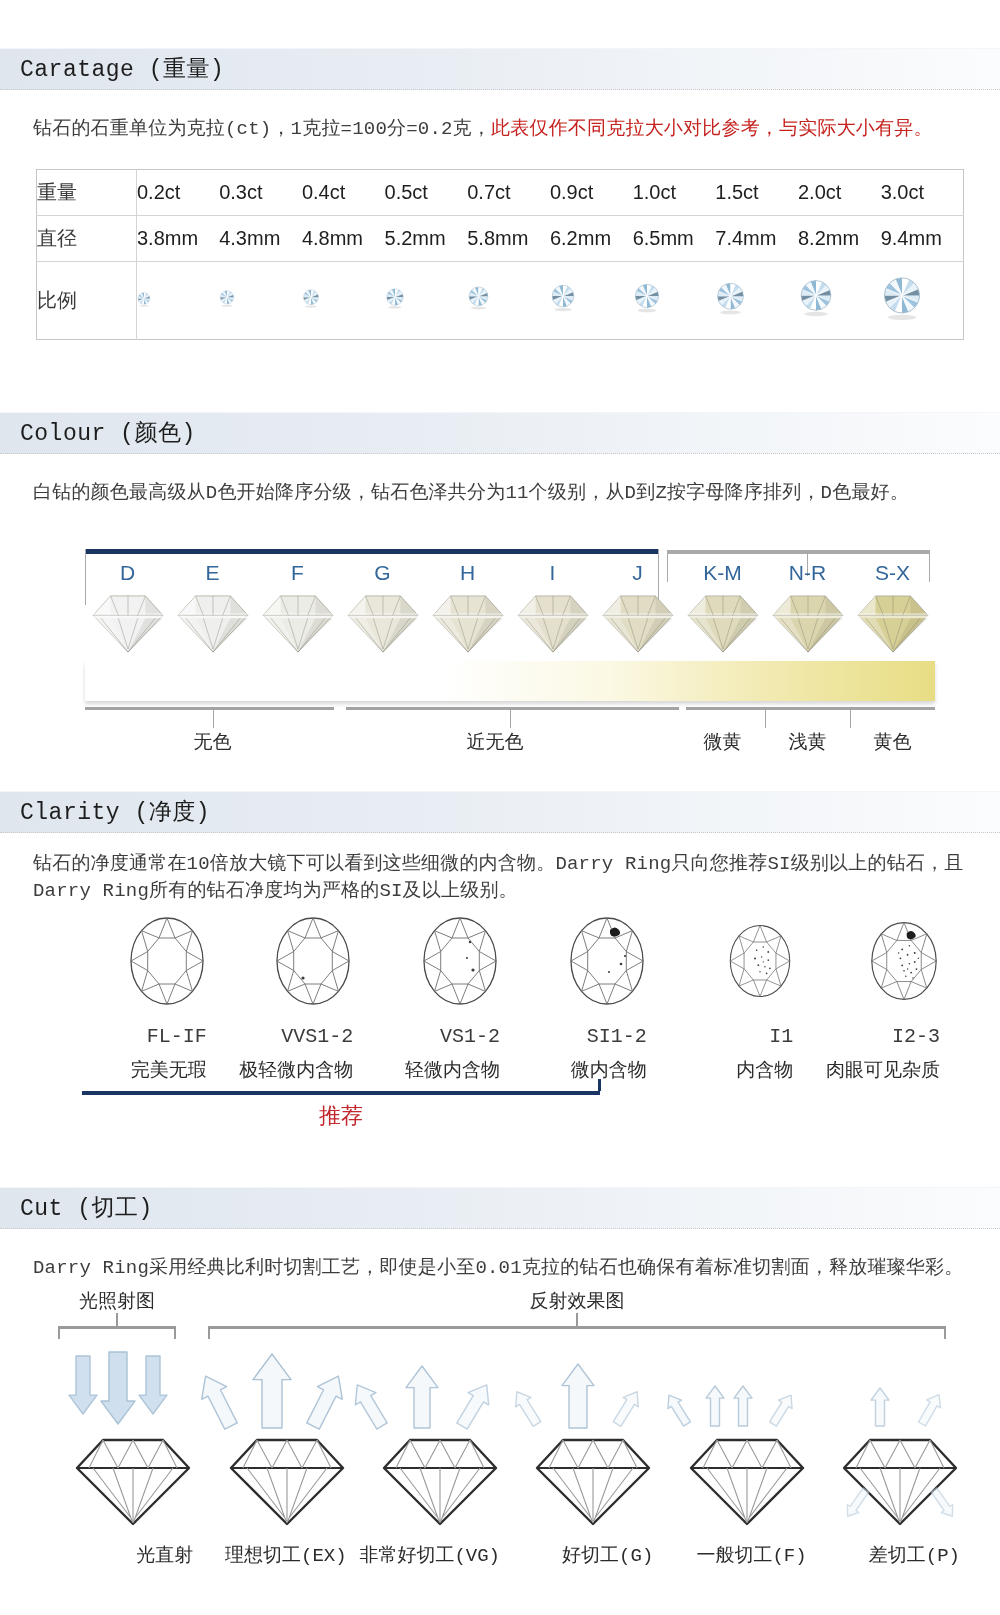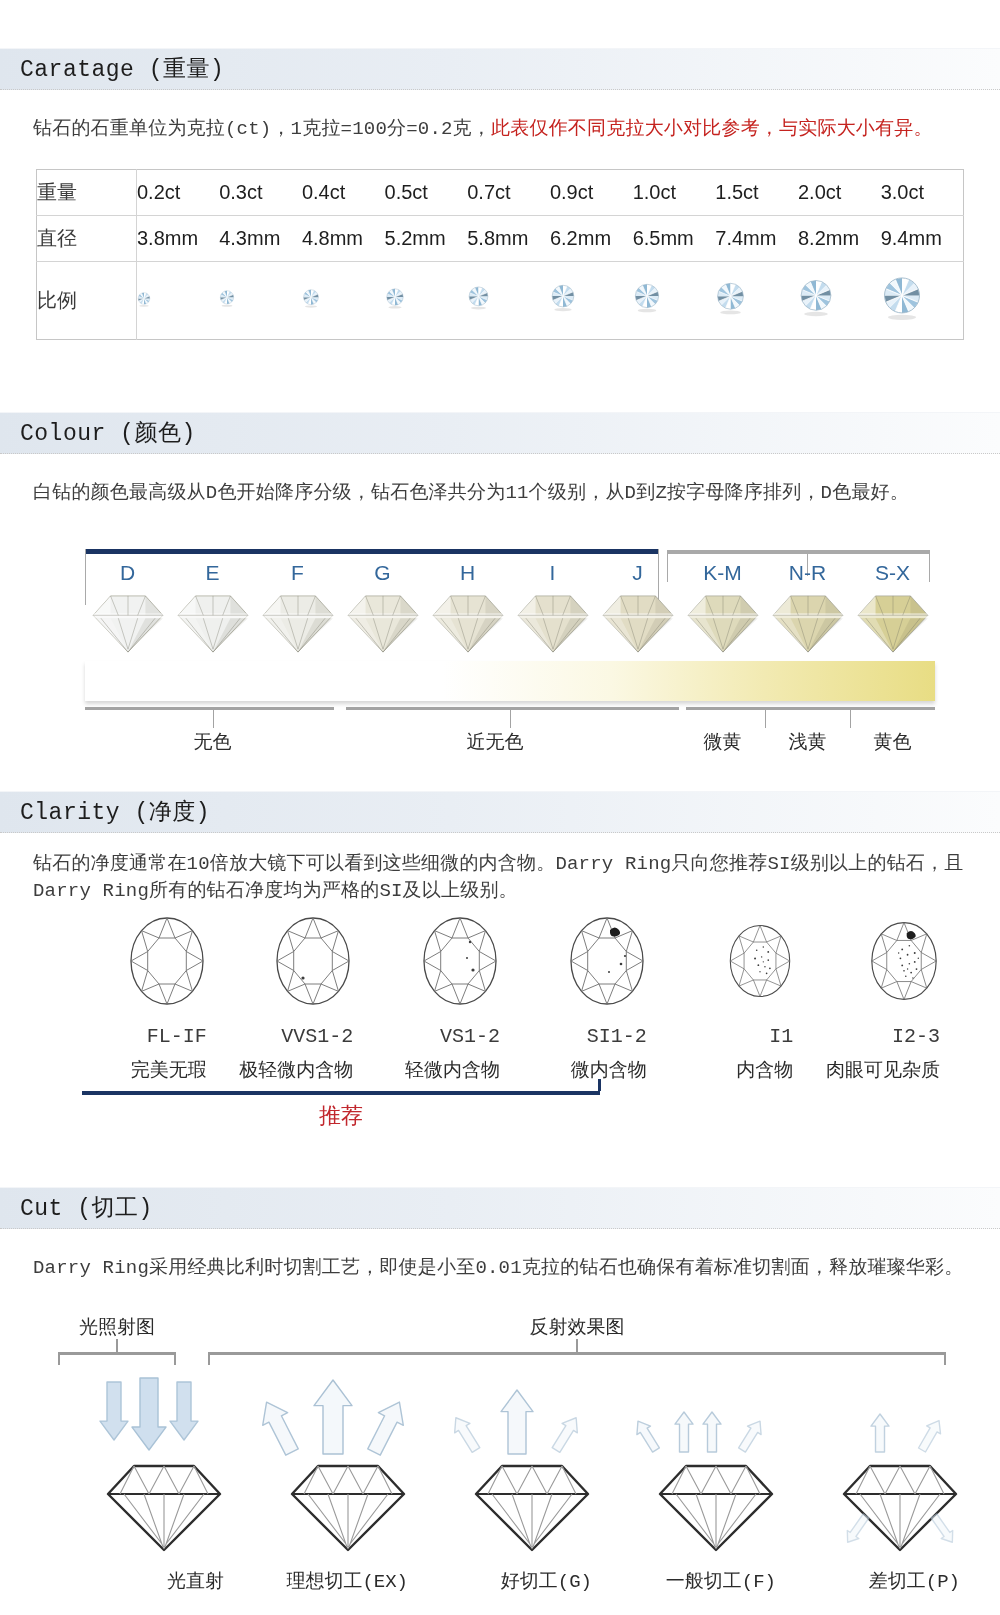--- a/index.html
+++ b/index.html
@@ -33,21 +33,21 @@
 .clrow{display:flex;margin:8px 0 0 60px;width:880px;height:100px;align-items:center}
 .clcol{flex:1;text-align:right}
 .clcodes,.clnames{display:flex;margin-left:60px;width:880px}
 .clcodes{margin-top:12px;font-family:"Liberation Mono","DejaVu Sans Mono",monospace;font-size:20px;color:#3b3b3b}
 .clnames{margin-top:9px;font-size:19px;color:#2b2b2b}
 .clrec{position:relative;margin-left:60px;width:880px;height:58px}
 .clline{position:absolute;left:22px;top:8px;width:518px;height:4px;background:#1a3463}
 .cltick{position:absolute;left:538px;top:-4px;width:3px;height:12px;background:#1a3463}
 .clrectext{position:absolute;left:281px;top:18px;transform:translateX(-50%);font-size:22px;color:#c1272d}
 
-.cutwrap{position:relative;margin:32px 0 0 40px;width:920px}
+.cutwrap{position:relative;margin:6px 0 0 40px;width:920px}
 .cutlabel{position:absolute;top:0;transform:translateX(-50%);font-size:19px;color:#2b2b2b;white-space:nowrap}
 .cutbr{position:absolute;top:38px;height:3px;background:#9a9a9a}
 .cutbrt{position:absolute;top:38px;width:2px;height:13px;background:#9a9a9a}
 .cutbru{position:absolute;top:25px;width:2px;height:13px;background:#9a9a9a}
 .cutcols{display:flex;padding-top:58px}
 .cutcol{flex:1;text-align:right}
 .cutcol .clabel{margin-top:8px;font-size:19px;color:#2b2b2b;font-family:"Liberation Mono","DejaVu Sans",monospace}
 .mt72{margin-top:72px}.mt38{margin-top:38px}.mt46{margin-top:46px}
 .mt26{margin-top:26px}.mt18{margin-top:18px}
 </style>
@@ -657,20 +657,40 @@
         <div><svg width="120" height="96" viewBox="0 0 120 96">
             <polygon points="30,6 90,6 116,34 60,90 4,34" fill="#ffffff" stroke="#2d2d2d" stroke-width="2.4" stroke-linejoin="round"></polygon>
             <line x1="4" y1="34" x2="116" y2="34" stroke="#2d2d2d" stroke-width="2"></line>
             <path d="M30,6 L16,34 M30,6 L45,34 M60,6 L45,34 M60,6 L75,34 M90,6 L75,34 M90,6 L104,34" stroke="#9a9a9a" stroke-width="1.1" fill="none"></path>
             <path d="M20,34 L58,84 M40,34 L59,87 M60,34 L60,89 M80,34 L61,87 M100,34 L62,84" stroke="#9a9a9a" stroke-width="1.1" fill="none"></path>
           </svg></div>
         <div class="clabel">理想切工(EX)</div>
       </div>
       <div class="cutcol">
         <div><svg width="150" height="84" viewBox="0 0 150 84">
+            <g transform="translate(32,80) rotate(-31)" opacity="0.85">
+              <polygon points="-6,0 -6,-31.799999999999997 -12,-31.799999999999997 0,-48 12,-31.799999999999997 6,-31.799999999999997 6,0" fill="#f4f8fb" stroke="#a6bed2" stroke-width="1.4" stroke-linejoin="round"></polygon>
+            </g>
+            <g transform="translate(72,82) rotate(0)" opacity="0.9">
+              <polygon points="-8,0 -8,-40.4 -16,-40.4 0,-62 16,-40.4 8,-40.4 8,0" fill="#f4f8fb" stroke="#a6bed2" stroke-width="1.4" stroke-linejoin="round"></polygon>
+            </g>
+            <g transform="translate(112,80) rotate(31)" opacity="0.7">
+              <polygon points="-6,0 -6,-31.799999999999997 -12,-31.799999999999997 0,-48 12,-31.799999999999997 6,-31.799999999999997 6,0" fill="#f4f8fb" stroke="#a6bed2" stroke-width="1.4" stroke-linejoin="round"></polygon>
+            </g>
+          </svg></div>
+        <div><svg width="120" height="96" viewBox="0 0 120 96">
+            <polygon points="30,6 90,6 116,34 60,90 4,34" fill="#ffffff" stroke="#2d2d2d" stroke-width="2.4" stroke-linejoin="round"></polygon>
+            <line x1="4" y1="34" x2="116" y2="34" stroke="#2d2d2d" stroke-width="2"></line>
+            <path d="M30,6 L16,34 M30,6 L45,34 M60,6 L45,34 M60,6 L75,34 M90,6 L75,34 M90,6 L104,34" stroke="#9a9a9a" stroke-width="1.1" fill="none"></path>
+            <path d="M20,34 L58,84 M40,34 L59,87 M60,34 L60,89 M80,34 L61,87 M100,34 L62,84" stroke="#9a9a9a" stroke-width="1.1" fill="none"></path>
+          </svg></div>
+        <div class="clabel">非常好切工(VG)</div>
+      </div>
+      <div class="cutcol">
+        <div><svg width="150" height="84" viewBox="0 0 150 84">
             <g transform="translate(34,78) rotate(-32)" opacity="0.6">
               <polygon points="-4.5,0 -4.5,-25.85 -9,-25.85 0,-38 9,-25.85 4.5,-25.85 4.5,0" fill="#f4f8fb" stroke="#a6bed2" stroke-width="1.4" stroke-linejoin="round"></polygon>
             </g>
             <g transform="translate(75,82) rotate(0)" opacity="0.9">
               <polygon points="-9,0 -9,-42.4 -16,-42.4 0,-64 16,-42.4 9,-42.4 9,0" fill="#f4f8fb" stroke="#a6bed2" stroke-width="1.4" stroke-linejoin="round"></polygon>
             </g>
             <g transform="translate(114,78) rotate(32)" opacity="0.6">
               <polygon points="-4.5,0 -4.5,-25.85 -9,-25.85 0,-38 9,-25.85 4.5,-25.85 4.5,0" fill="#f4f8fb" stroke="#a6bed2" stroke-width="1.4" stroke-linejoin="round"></polygon>
             </g>
           </svg></div>

